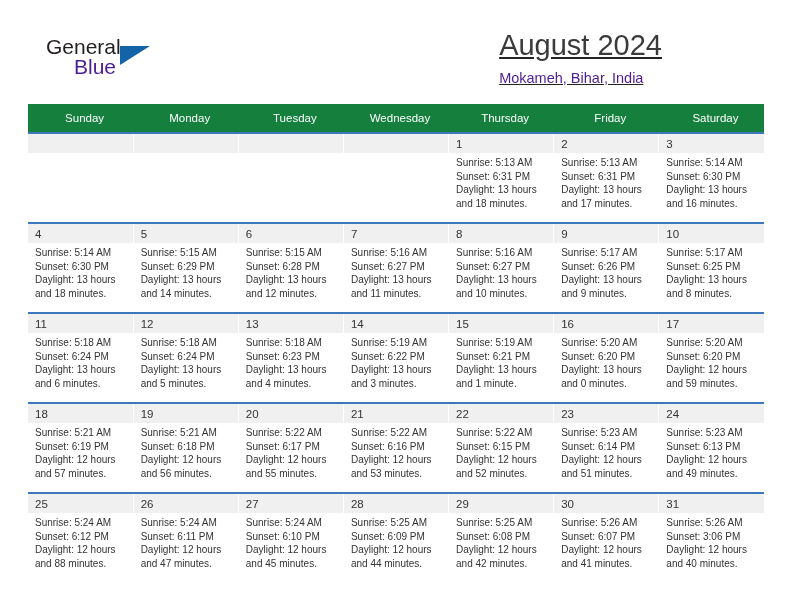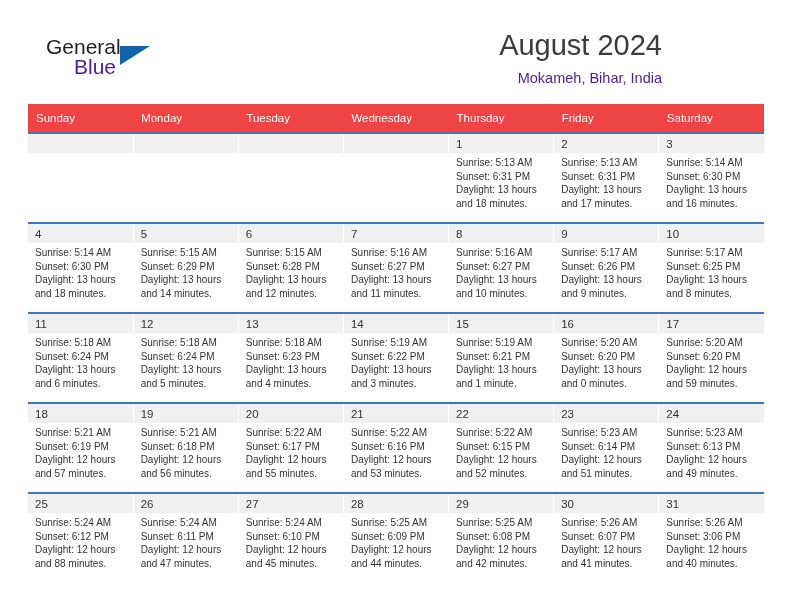--- a/index.html
+++ b/index.html
@@ -62,21 +62,22 @@
     width: 0;
     height: 0;
     border-left: 30px solid #1263a8;
     border-bottom: 19px solid transparent;
   }
 
   .title-block {
     position: absolute;
     right: 34px;
     top: 28px;
-    text-align: right;
+    text-align: left;
+    text-decoration: underline;
   }
   .cal-title {
     font-size: 29px;
     line-height: 34px;
     color: #3b3b3b;
     font-weight: normal;
     margin: 0;
     white-space: nowrap;
   }
   .cal-sub {
@@ -95,25 +96,25 @@
     width: 736px;
   }
   table.cal {
     border-collapse: collapse;
     table-layout: fixed;
     width: 736px;
   }
   table.cal col { width: 105.14px; }
 
   thead th {
-    background: #ef4444;
+    background: #15803d;
     color: #ffffff;
     font-size: 11.5px;
     font-weight: normal;
-    text-align: left;
+    text-align: center;
     padding: 5px 0 5px 8px;
     height: 18px;
     vertical-align: middle;
     border: none;
   }
 
   tbody td {
     vertical-align: top;
     padding: 0;
     border-top: 2px solid #3b78bd;

